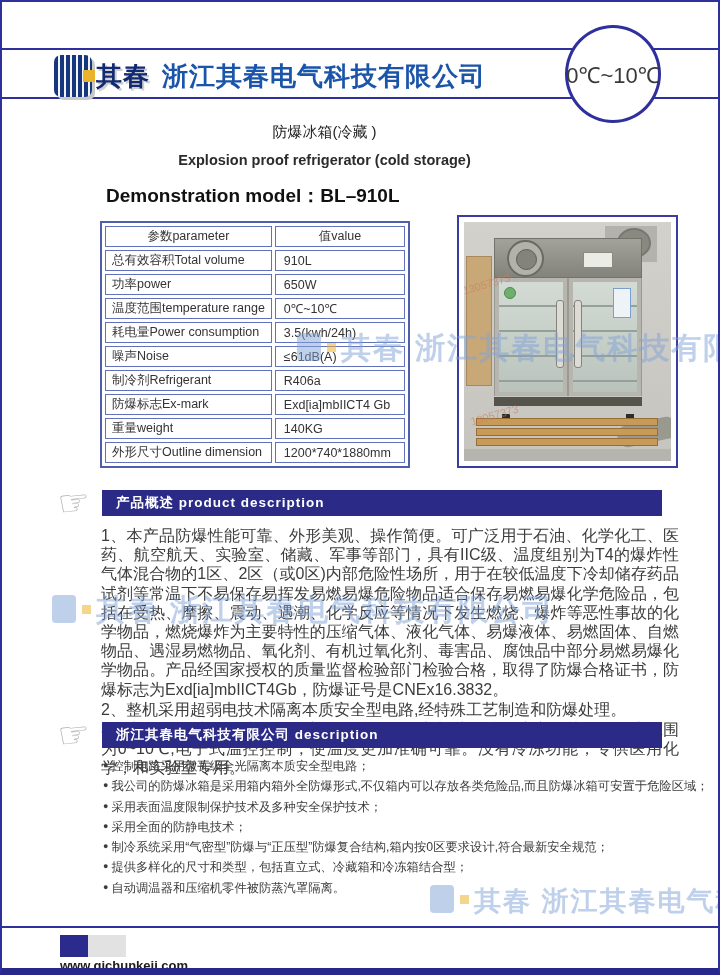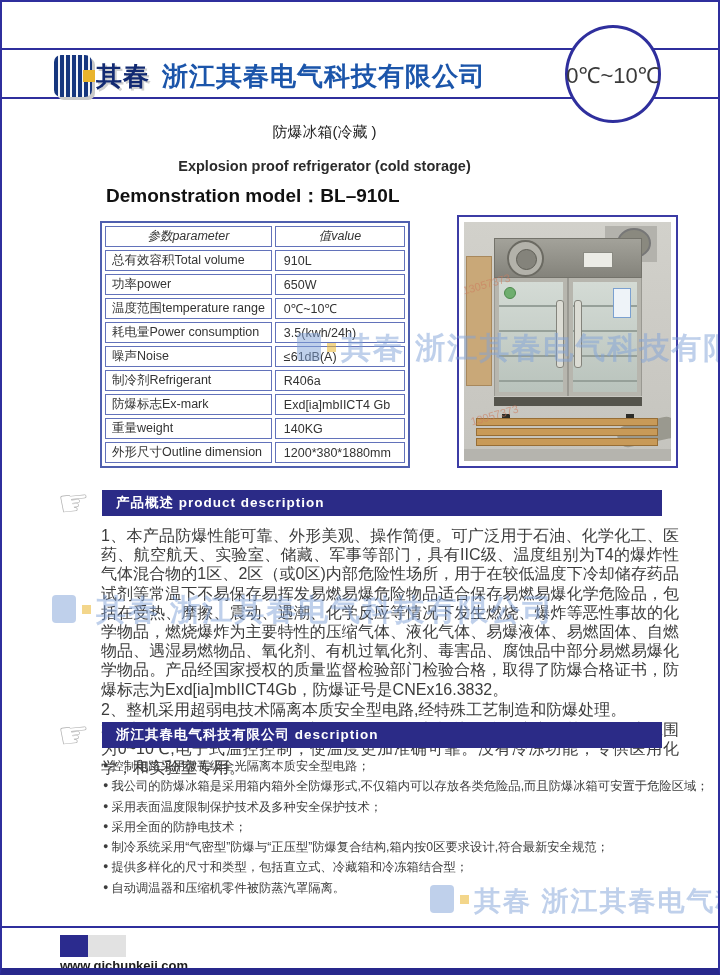--- a/index.html
+++ b/index.html
@@ -16,29 +16,29 @@
              background-image:repeating-linear-gradient(90deg,rgba(255,255,255,0) 0 4px,rgba(255,255,255,.95) 4px 6px);}
   .logo-chip{position:absolute;right:-3px;top:15px;width:12px;height:12px;background:#e9b42c;}
   .logo-text{font-size:26px;font-weight:bold;color:#122a72;margin-left:4px;text-shadow:2px 2px 0 #cfcfcf;letter-spacing:1px;}
   .company-name{font-size:26px;font-weight:bold;color:#1b55aa;margin-left:12px;letter-spacing:1px;white-space:nowrap;}
   .temp-badge{position:absolute;left:563px;top:23px;width:96px;height:98px;border-radius:50%;
               background:#fff;border:3px solid #2f2f9d;display:flex;align-items:center;justify-content:center;
               font-size:22px;color:#3a3a3a;z-index:5;box-sizing:border-box;}
   
   .title-block{position:absolute;left:0;top:121px;width:645px;text-align:center;z-index:2;}
   .title-zh{font-size:15px;font-weight:normal;color:#222;}
-  .title-en{font-size:14.5px;font-weight:bold;color:#2b2b2b;margin-top:16px;}
+  .title-en{font-size:14.5px;font-weight:bold;color:#2b2b2b;margin-top:10px;}
   .model-line{position:absolute;left:104px;top:181px;font-family:Liberation Sans, sans-serif;
               font-size:19px;font-weight:bold;color:#111;z-index:2;}
   
   .spec-table{position:absolute;left:98px;top:219px;width:310px;border-collapse:separate;border-spacing:3px;
               border:2px solid #4f5fae;background:#fff;z-index:2;}
   .spec-table th,.spec-table td{border:1.5px solid #6272ba;height:17px;font-size:12.5px;color:#333;
               padding:1px 6px;background:#fff;white-space:nowrap;}
-  .spec-table th{text-align:center;font-weight:normal;font-style:italic;}
+  .spec-table th{text-align:center;font-weight:normal;}
   .spec-table td.param{text-align:left;padding-left:6px;}
   .spec-table td.value{text-align:left;padding-left:8px;width:118px;}
   
   .photo-frame{position:absolute;left:455px;top:213px;width:221px;height:253px;border:2px solid #3c3ca5;
                background:#fff;padding:5px;box-sizing:border-box;z-index:1;}
   .photo-scene{position:relative;width:100%;height:100%;background:linear-gradient(#d2d1cb,#c5c4be);overflow:hidden;}
   .fan-unit{position:absolute;right:14px;top:4px;width:52px;height:36px;background:#b3b2ac;}
   .fan-circle{position:absolute;right:20px;top:6px;width:34px;height:30px;border-radius:50%;background:#8a897f;border:2px solid #777;box-sizing:border-box;}
   .bg-board{position:absolute;left:2px;top:34px;width:24px;height:128px;background:#c9a878;border:1px solid #a8885c;}
   .bg-pipe{position:absolute;right:-6px;bottom:18px;width:60px;height:22px;background:#9a998f;border-radius:10px;transform:rotate(-12deg);}
@@ -150,21 +150,21 @@
     <tr>
           <td class="param">防爆标志Ex-mark</td>
           <td class="value">Exd[ia]mbIICT4 Gb</td>
         </tr>
     <tr>
           <td class="param">重量weight</td>
           <td class="value">140KG</td>
         </tr>
     <tr>
           <td class="param">外形尺寸Outline dimension</td>
-          <td class="value">1200*380*1880mm</td>
+          <td class="value">1200*740*1880mm</td>
         </tr>
   </tbody>
     </table>
 
   <div class="photo-frame">
     <div class="photo-scene">
       <div class="fan-unit"></div>
       <div class="fan-circle"></div>
       <div class="bg-board"></div>
       <div class="bg-pipe"></div>

